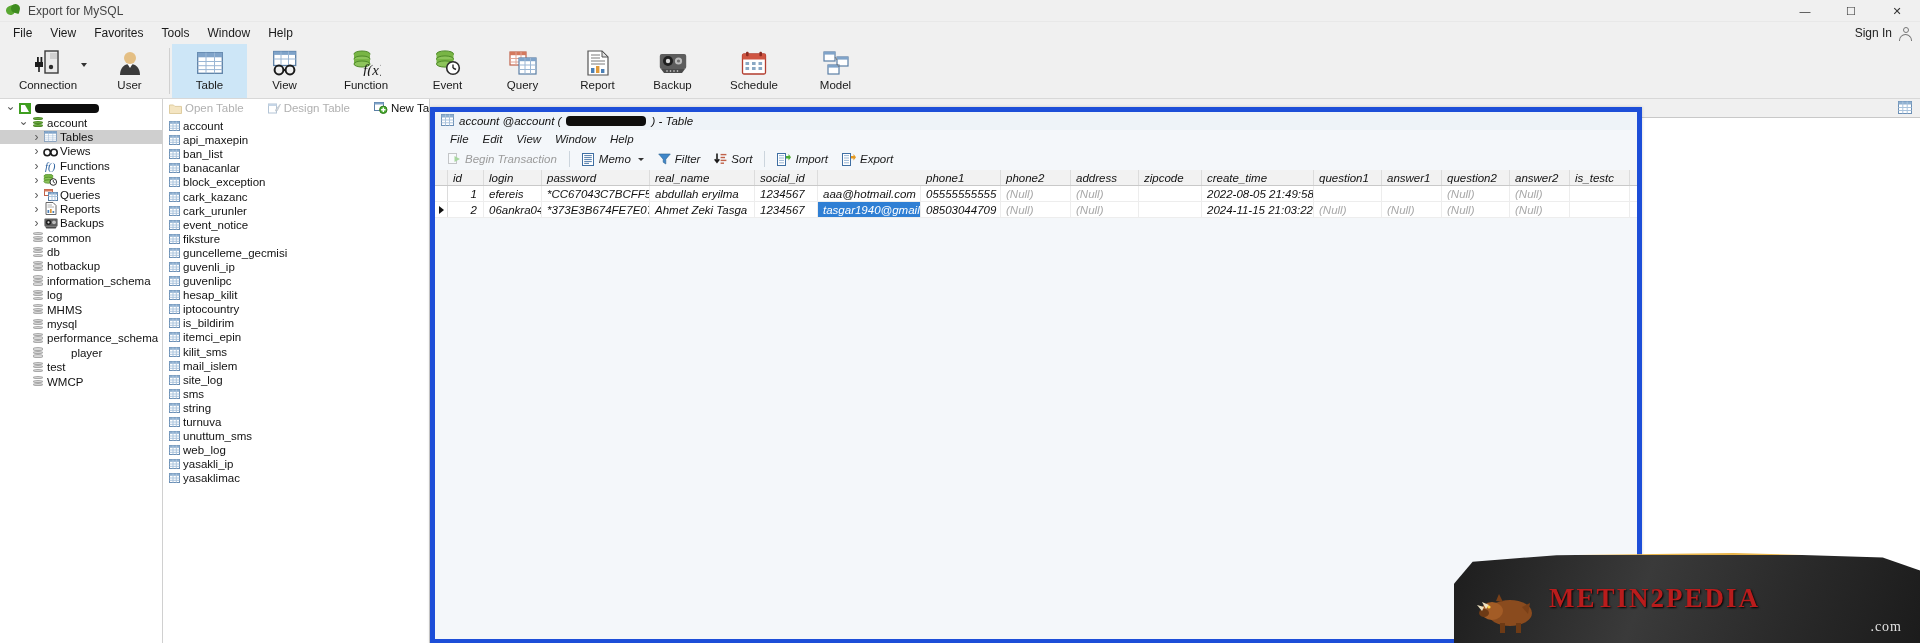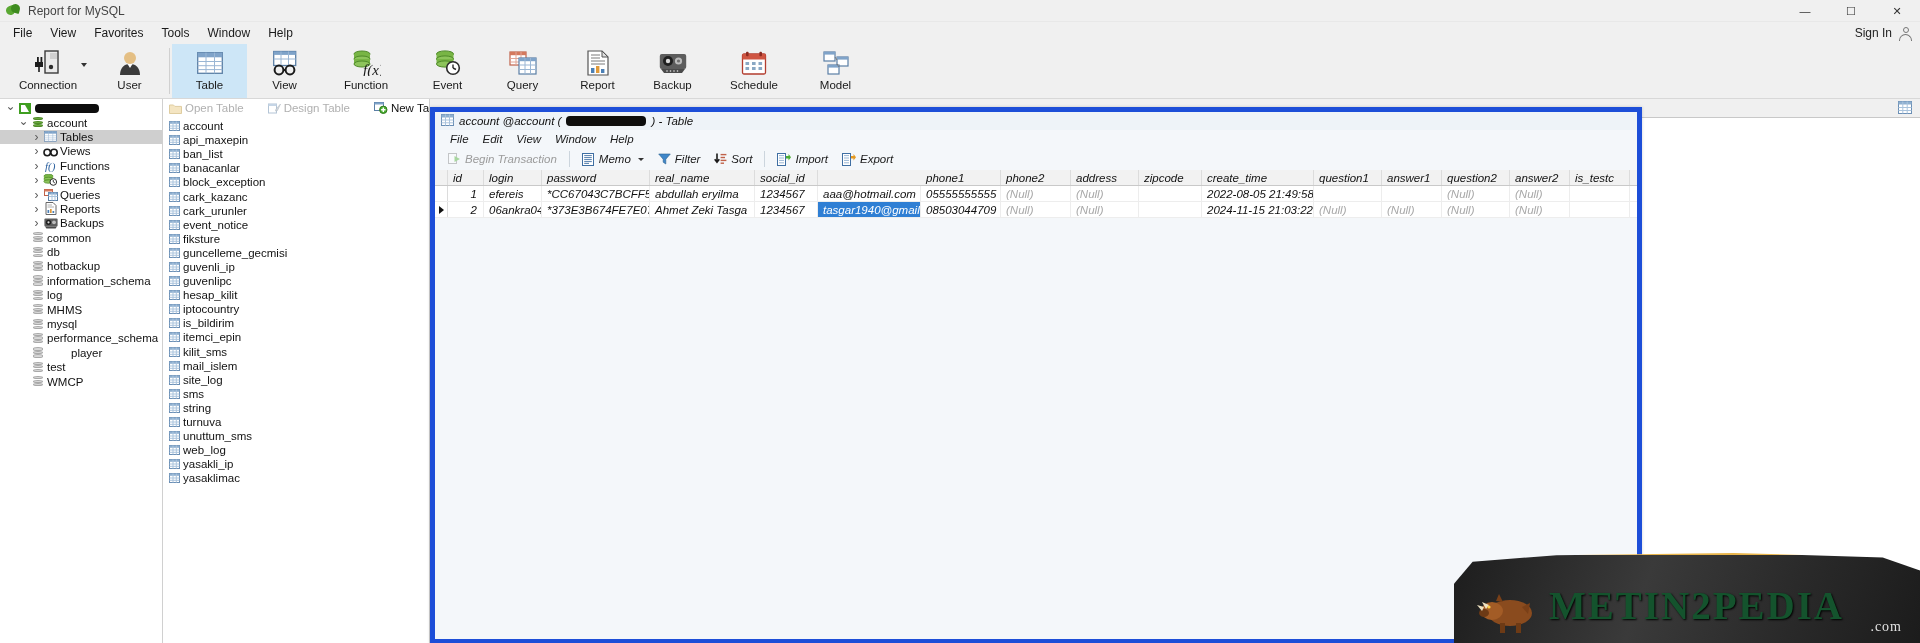--- a/index.html
+++ b/index.html
@@ -174,41 +174,41 @@
   .watermark {
     position:absolute; right:0px; bottom:0px; width:466px; height:110px; pointer-events:none;
   }
   .wm-bg {
     position:absolute; inset:0;
     background:linear-gradient(110deg,#1d1d1d 0%,#3a3a3a 40%,#2a2a2a 70%,#1b1b1b 100%);
     clip-path:polygon(0% 28%, 4% 8%, 22% 2%, 60% 0%, 92% 4%, 100% 16%, 100% 100%, 0% 100%);
     border-top:2px solid #e8b44a;
   }
   .wm-text {
-    position:absolute; left:95px; top:30px; font-size:39px; font-weight:bold;
+    position:absolute; left:95px; top:30px; font-size:27px; font-weight:bold;
     font-family:"Liberation Serif", serif; letter-spacing:2px;
-    color:#14532d; text-shadow:1px 1px 2px #000;
+    color:#b91c1c; text-shadow:1px 1px 2px #000;
   }
   .wm-sub {
     position:absolute; right:18px; top:66px; font-size:14px; color:#e2e2e2;
     font-family:"Liberation Serif", serif; letter-spacing:1px;
   }
   .wm-boar {
     position:absolute; left:22px; top:34px; width:64px; height:48px;
   }
 </style>
 </head>
 <body>
 
 <div class="titlebar">
   <div class="app-logo">
     <div class="leaf1"></div>
       <div class="leaf2"></div>
   </div>
-  <span class="app-title">Report for MySQL</span>
+  <span class="app-title">Export for MySQL</span>
   <div class="win-buttons">
     <div class="win-btn">—</div>
     <div class="win-btn">☐</div>
     <div class="win-btn close">✕</div>
   </div>
 </div>
 
 <div class="menubar">
   <div class="mi">File</div>
   <div class="mi">View</div>

